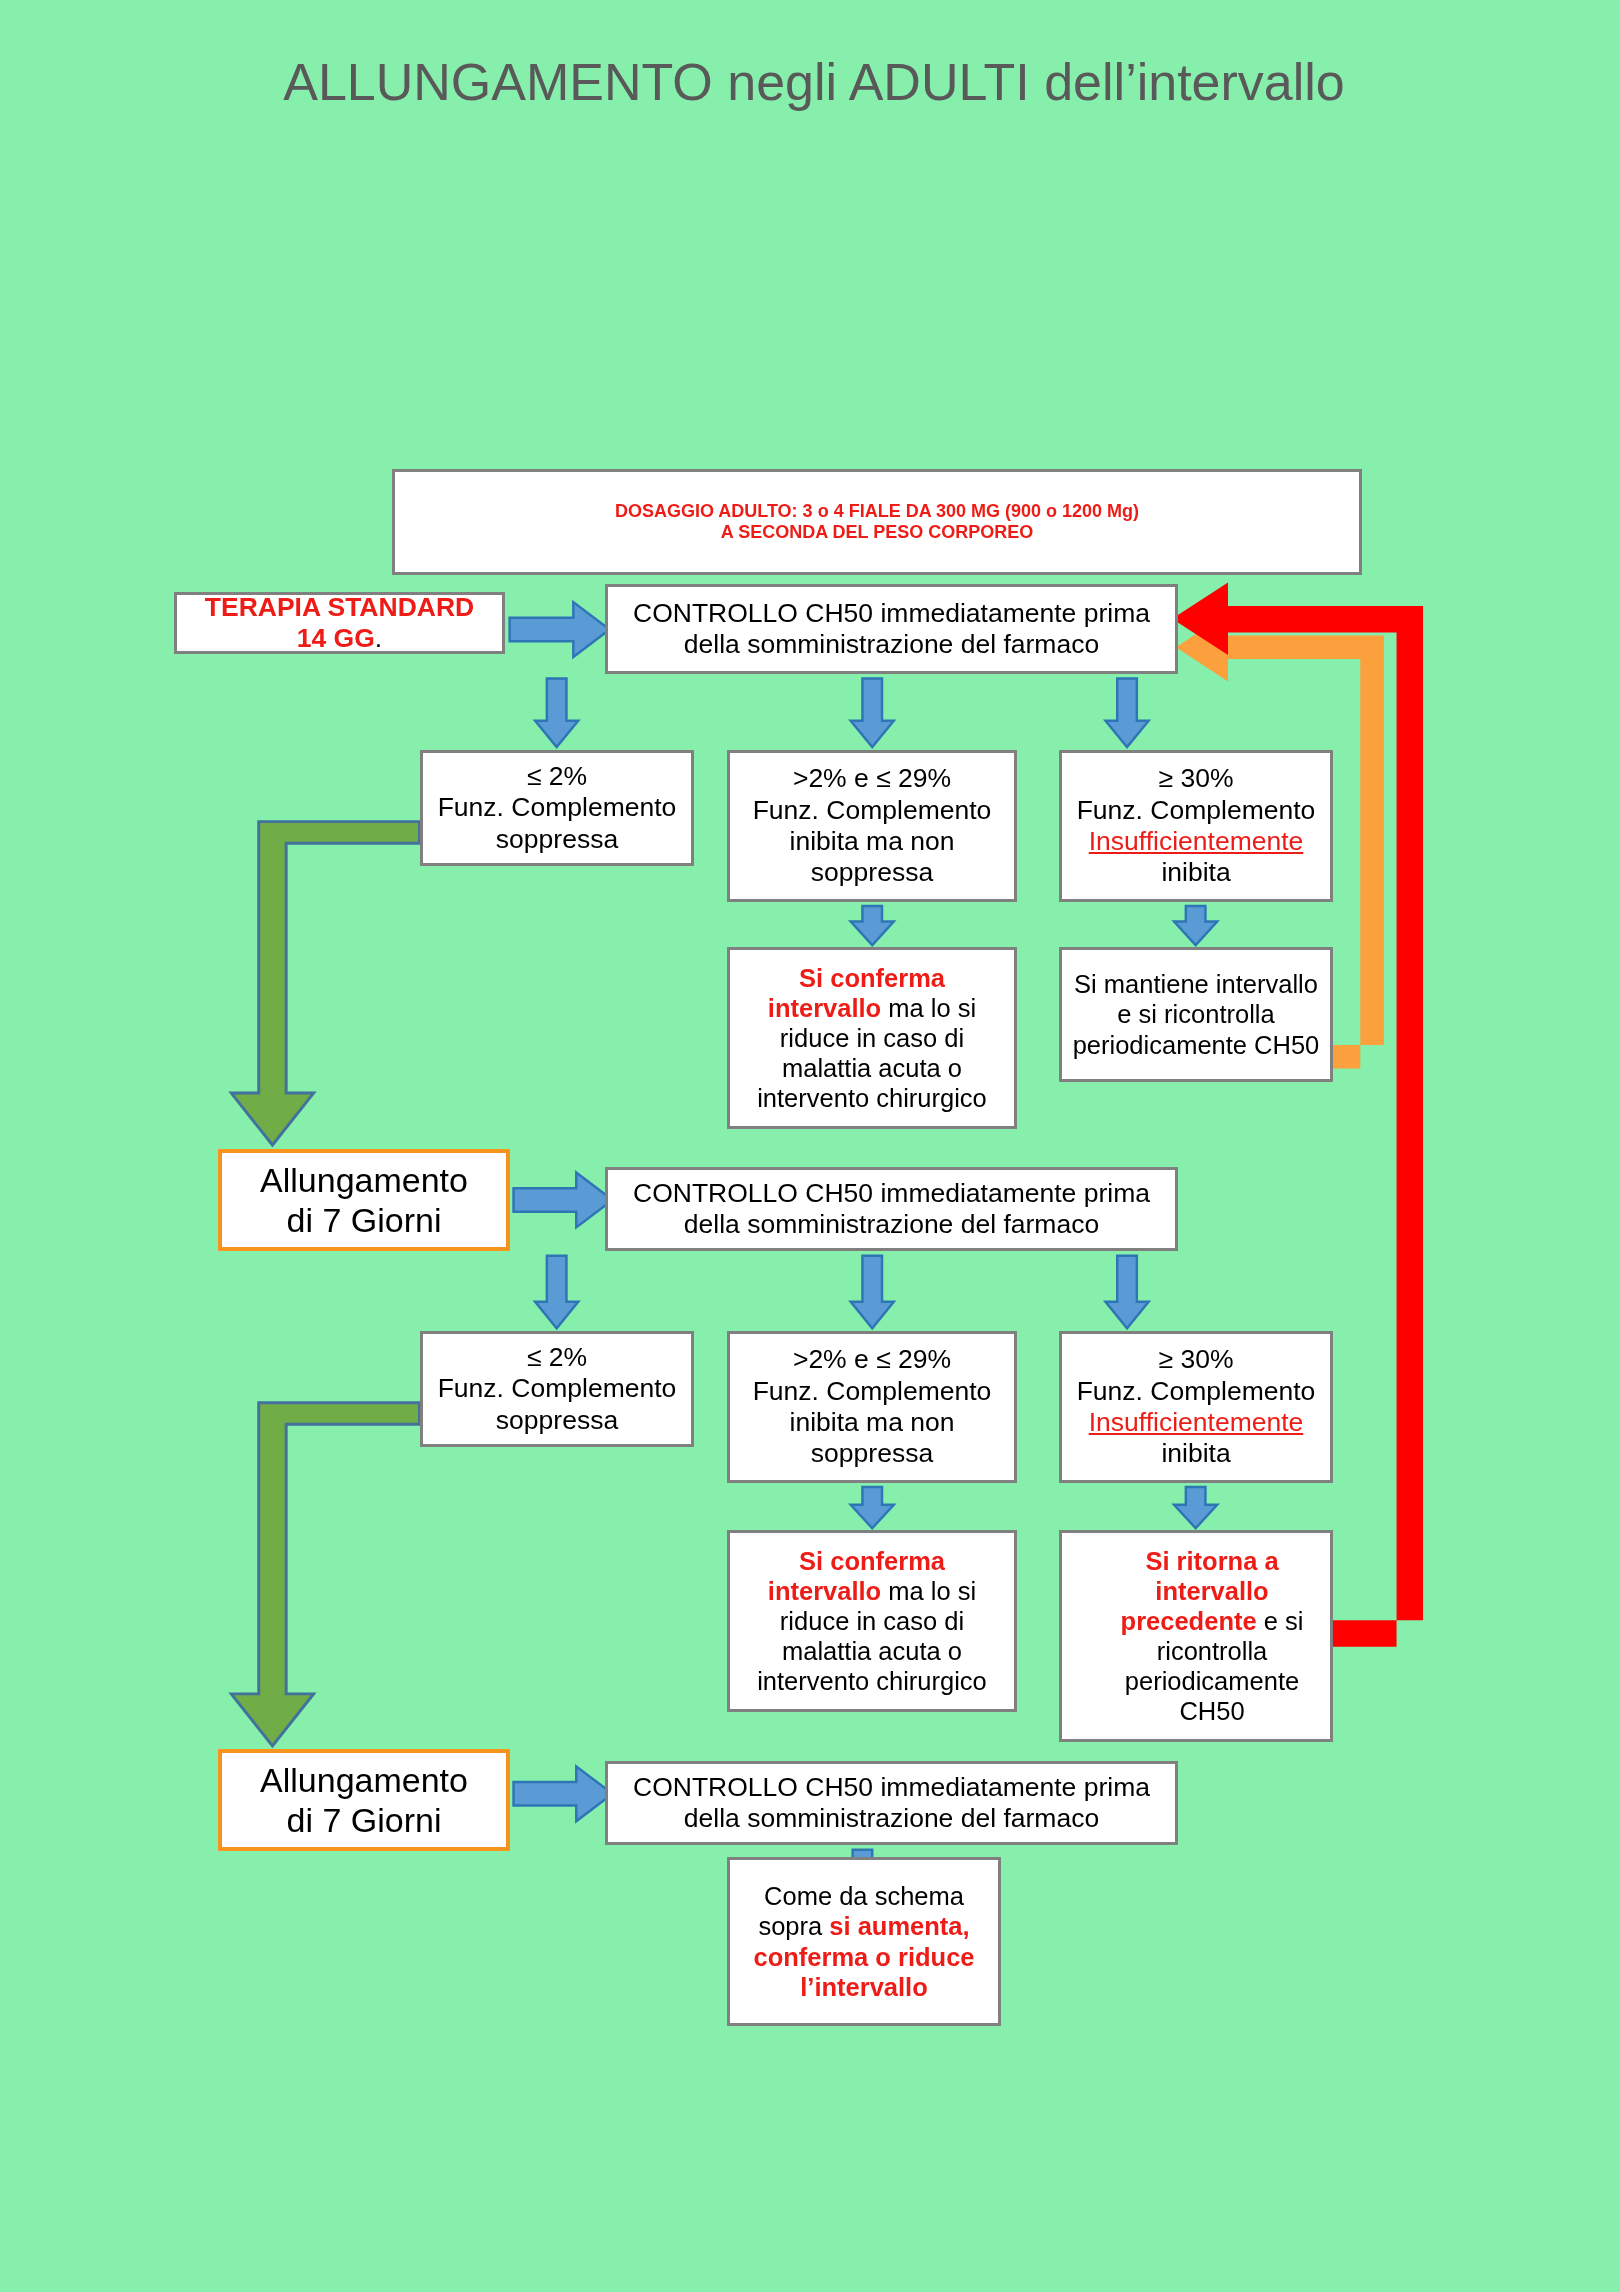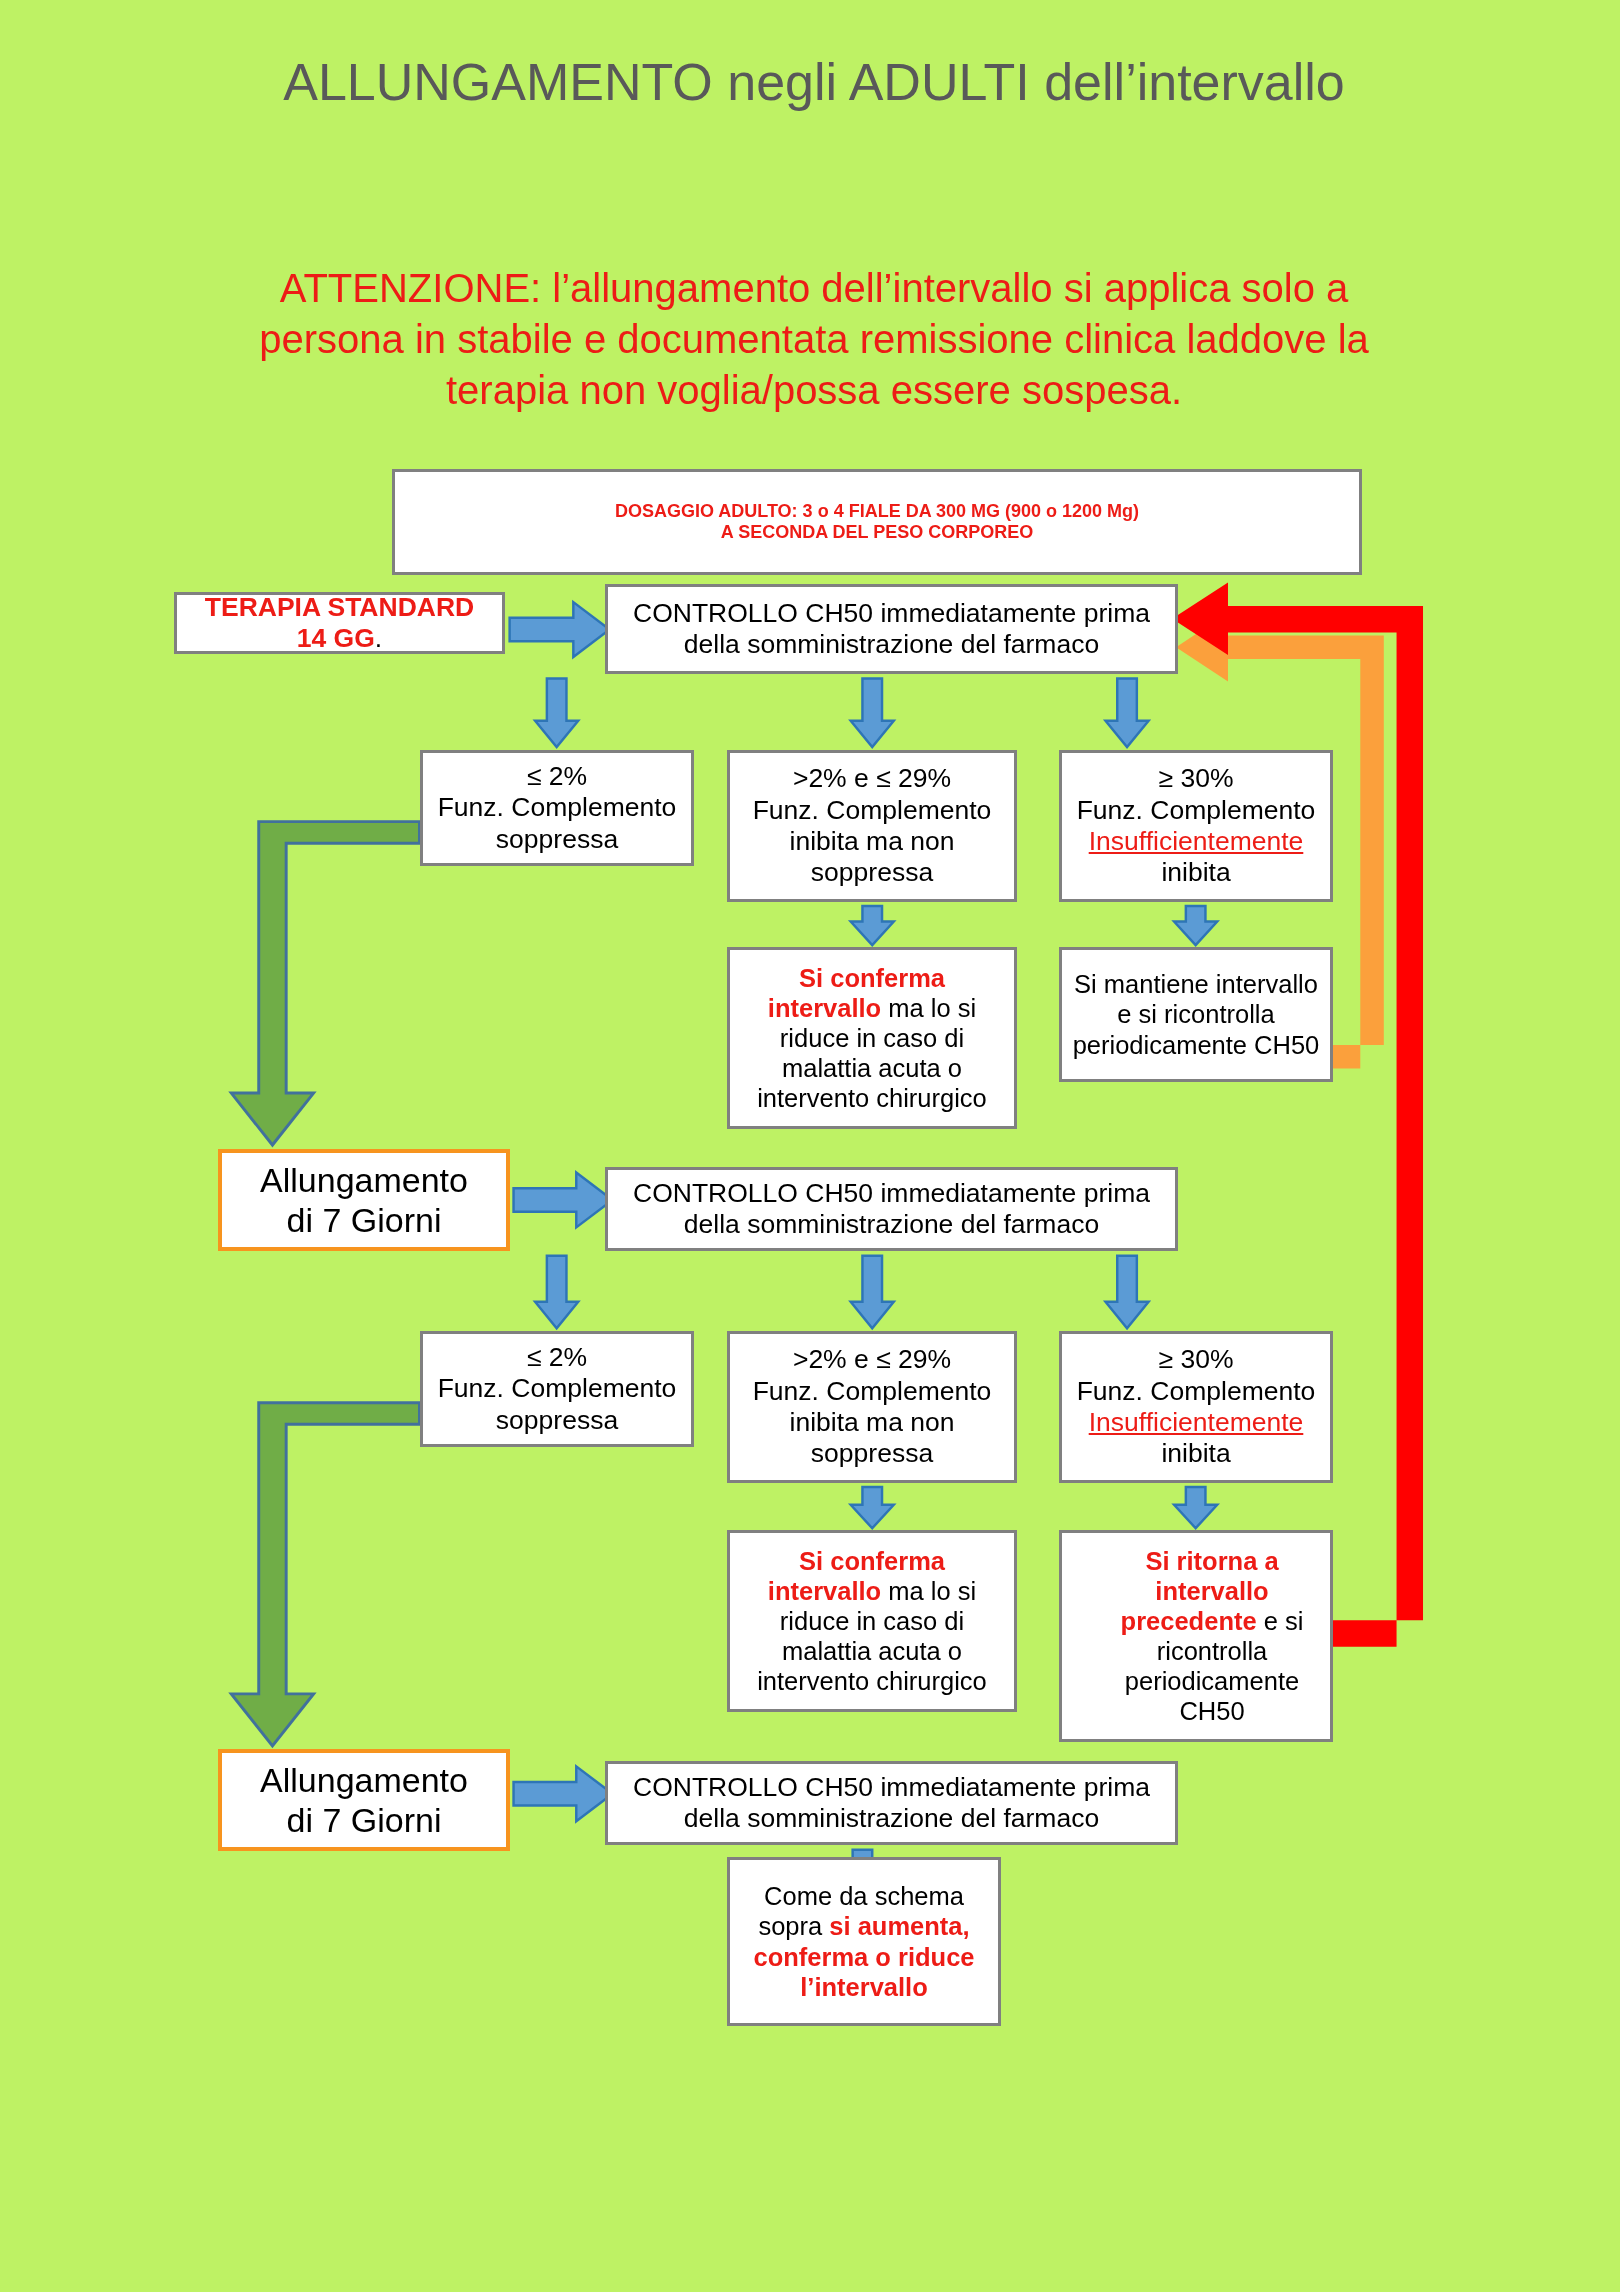--- a/index.html
+++ b/index.html
@@ -1,21 +1,21 @@
 <!DOCTYPE html>
 <html><head>
 <meta charset="utf-8">
 <style>
   html,body{margin:0;padding:0;background:#ffffff;}
   body{font-family:"Liberation Sans", sans-serif;}
   #page{
     position:relative;
     width:1620px;
     height:2293px;
-    background:#bef264;
+    background:#86efac;
     overflow:hidden;
   }
 
   
   .title{
     position:absolute;
     left:118px; top:51px; width:1392px;
     text-align:center;
     font-size:52px;
     line-height:1.22;
@@ -99,25 +99,20 @@
 </style>
 </head>
 <body>
 
 <div id="page">
 
   <div class="title">
     <div>ALLUNGAMENTO negli ADULTI dell’intervallo</div>
   </div>
 
-  <div class="warning">
-    <div>ATTENZIONE: l’allungamento dell’intervallo si applica solo a</div>
-    <div>persona in stabile e documentata remissione clinica laddove la</div>
-    <div>terapia non voglia/possa essere sospesa.</div>
-  </div>
 
   <svg id="arrows" viewBox="0 0 1653 2339" xmlns="http://www.w3.org/2000/svg">
 
     <g>
       <path d="M520 630 L585 630 L585 614 L622 642 L585 670 L585 654 L520 654 Z" fill="#5B9BD5" stroke="#2E75B6" stroke-width="2.5"></path>
     </g>
 
     <g>
       <path d="M558 692 L578 692 L578 735 L590 735 L568 762 L546 735 L558 735 Z" fill="#5B9BD5" stroke="#2E75B6" stroke-width="2.5"></path>
     </g>

